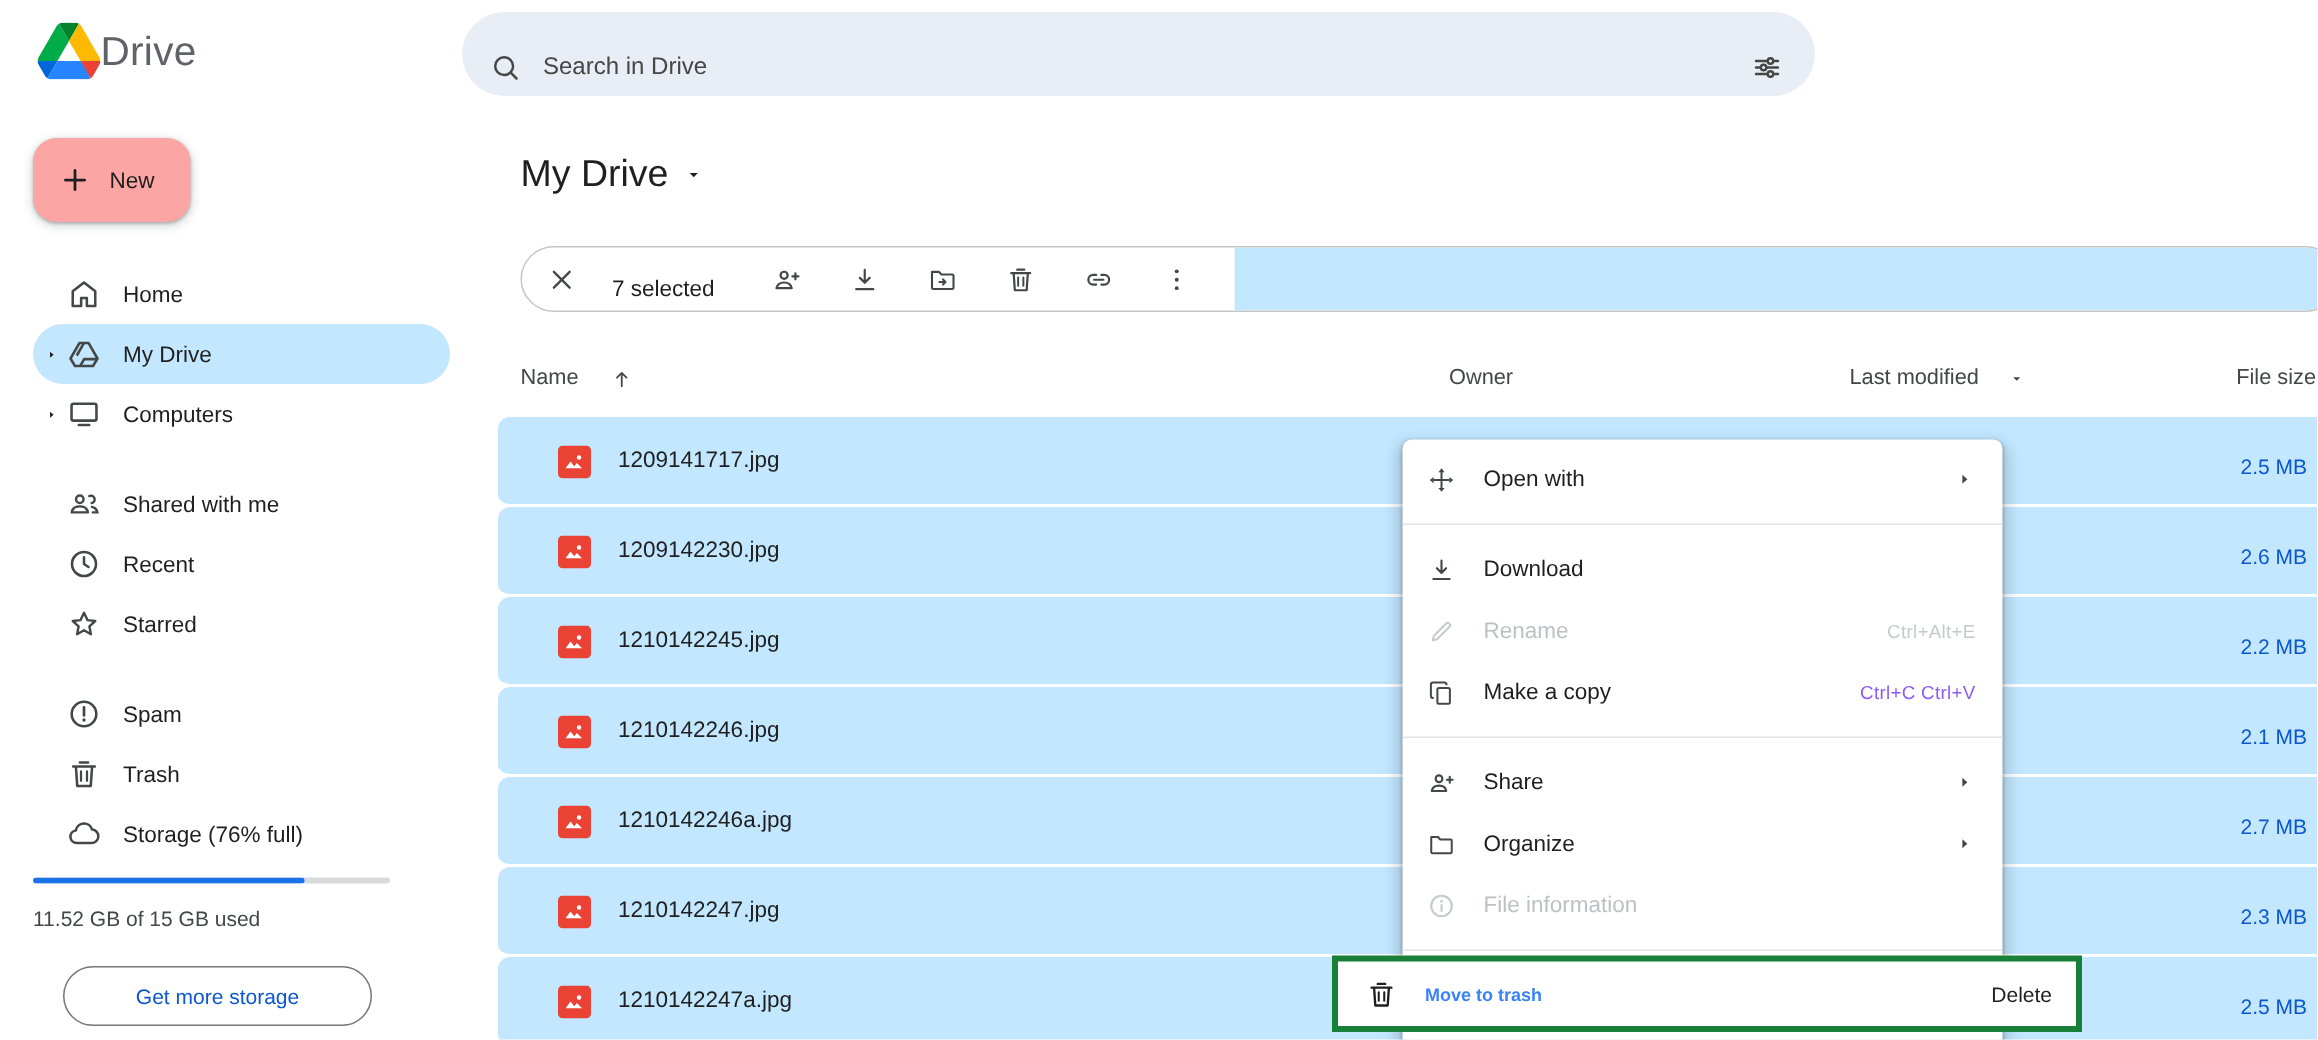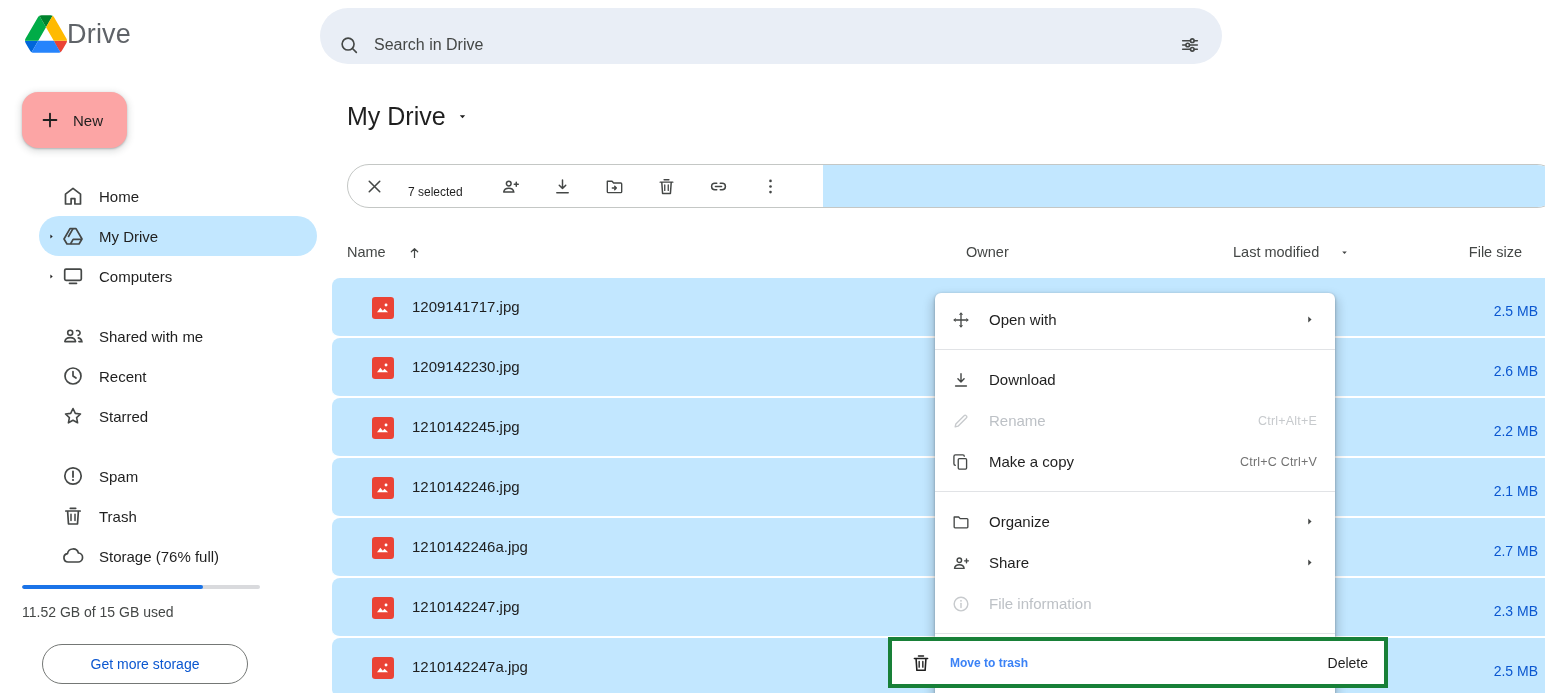--- a/index.html
+++ b/index.html
@@ -8,35 +8,35 @@
        font-family:"Liberation Sans","DejaVu Sans",sans-serif}
   button{font:inherit;color:inherit;background:none;border:0;cursor:pointer;padding:0}
   span[data-icon],.ic{display:inline-block}
   span[data-icon] svg,.ic svg{display:block;width:100%;height:100%}
 
   
   .brand{position:absolute;left:25px;top:15px;display:flex;align-items:center;}
   .brand-logo{width:42px;height:38px}
   .brand-name{font-size:27px;color:#5f6368;letter-spacing:.2px}
 
-  .searchbar{position:absolute;left:320px;top:8px;width:902px;height:56px;border-radius:28px;
+  .searchbar{position:absolute;left:308px;top:8px;width:902px;height:56px;border-radius:28px;
              background:var(--search-bg,#e9eef6);display:flex;align-items:center;padding:17px 12px 0 18px;gap:14px}
   .search-ic{width:22px;height:22px;color:#444746;flex:none}
   .search-input{flex:1;border:0;background:transparent;outline:0;font-size:16px;color:#1f1f1f;font-family:inherit}
   .search-input::placeholder{color:#444746;opacity:1}
   .tune-btn{width:40px;height:40px;border-radius:50%;display:flex;align-items:center;justify-content:center;flex:none}
   .tune-ic{width:22px;height:22px;color:#444746}
 
   
   .new-button{position:absolute;left:22px;top:92px;height:56px;padding:0 24px 0 17px;border-radius:16px;background:#fca5a5;
               box-shadow:0 1px 2px rgba(60,64,67,.3),0 2px 6px 2px rgba(60,64,67,.15);
               display:flex;align-items:center;gap:12px;font-size:15px;font-weight:500;color:#1f1f1f}
   .plus-ic{width:22px;height:22px;color:#1f1f1f}
 
-  .sidebar-nav{position:absolute;left:17px;top:176px;width:300px}
+  .sidebar-nav{position:absolute;left:0;top:176px;width:300px}
   .nav-item{height:40px;margin-left:22px;border-radius:20px;display:flex;align-items:center;font-size:15px;color:#1f1f1f}
   .nav-item.selected{background:var(--selection-blue,#c2e7ff)}
   .nav-item.group-start{margin-top:20px}
   .nav-arrow{width:20px;height:10px;display:flex;align-items:center;justify-content:center;padding-left:5px;flex:none}
   .nav-arrow svg{width:9px;height:9px}
   .nav-icon{width:24px;height:24px;margin-left:2px;color:#444746;flex:none}
   .nav-label{margin-left:14px;white-space:nowrap}
 
   .storage-bar{position:absolute;left:22px;top:585px;width:238px;height:4px;border-radius:2px;background:#d9dadd;overflow:hidden}
   .storage-fill{height:100%;border-radius:2px;background:var(--progress-blue,#1a73e8);width:0}
@@ -47,47 +47,47 @@
 
   
   .page-title-btn{position:absolute;left:347px;top:102px;display:flex;align-items:center;gap:10px;font-size:25px;color:#1f1f1f}
   .title-caret{width:13px;height:13px;color:#1f1f1f}
 
   .sel-toolbar{position:absolute;left:347px;top:164px;width:1212px;height:44px;border:1px solid #c4c7c5;border-radius:22px;
                background:#fff;display:flex;align-items:center;padding:0 4px 0 6px;gap:12px;overflow:hidden}
   .toolbar-rest{position:absolute;left:475px;top:0;bottom:0;right:0;background:var(--selection-blue,#c2e7ff)}
   .tb-btn{width:40px;height:40px;border-radius:50%;display:flex;align-items:center;justify-content:center;flex:none}
   .tb-ic{width:21px;height:21px;color:#444746}
-  .sel-count{font-size:12px;font-weight:500;color:#1f1f1f;margin:12px 16px 0 2px;white-space:nowrap}
+  .sel-count{font-size:15px;font-weight:500;color:#1f1f1f;margin:12px 16px 0 2px;white-space:nowrap}
 
   .hdr{position:absolute;top:240px;height:24px;display:flex;align-items:center;gap:20px;
        font-size:14.5px;font-weight:500;color:#444746}
   .hdr-name{left:347px}
   .hdr-owner{left:966px}
   .hdr-modified{left:1233px}
-  .hdr-size{right:23px}
+  .hdr-size{right:1px}
   .hdr-sort{width:17px;height:17px;color:#444746}
   .hdr-caret{width:11px;height:11px;color:#444746}
 
   .file-list{position:absolute;left:332px;right:0;top:278px}
   .file-row{position:relative;height:60px;background:var(--selection-blue,#c2e7ff);
             border-bottom:2px solid #fff;border-radius:8px 0 0 8px}
   .file-icon{position:absolute;left:40px;top:19px;width:22px;height:22px}
   .file-name{position:absolute;left:80px;top:0;line-height:58px;font-size:15px;font-weight:500;color:#1f1f1f}
   .row-me{position:absolute;left:964px;top:0;line-height:58px;font-size:18px;color:#4c1d95}
   .row-size{position:absolute;right:7px;top:4px;line-height:58px;font-size:14px;font-weight:500;color:var(--accent-blue,#0b57d0)}
 
   
   .context-menu{position:absolute;left:935px;top:293px;width:400px;height:414px;background:#fff;border-radius:6px;
                 padding:6px 0 0;z-index:20;
                 box-shadow:0 1px 3px rgba(0,0,0,.3),0 6px 10px 4px rgba(0,0,0,.15)}
   .menu-item{height:41px;display:flex;align-items:center;padding:0 18px 0 16px;gap:18px;font-size:15px}
   .menu-icon{width:20px;height:20px;color:#444746;flex:none}
   .menu-label{flex:1;color:#1f1f1f;white-space:nowrap}
-  .menu-shortcut{font-size:12.5px;color:#737373;letter-spacing:.2px;white-space:nowrap}
+  .menu-shortcut{font-size:12.5px;color:#8b5cf6;letter-spacing:.2px;white-space:nowrap}
   .menu-chevron{width:15px;height:15px;color:#444746;flex:none}
   .menu-item.disabled .menu-label{color:#bdc1c6}
   .menu-item.disabled .menu-icon{color:#c7cacd}
   .menu-item.disabled .menu-shortcut{color:#c7cacd}
   .menu-divider{height:1px;background:#e1e3e6;margin:9px 0}
 
   
   .trash-highlight{position:absolute;left:888px;top:637px;width:500px;height:51px;background:#fff;
                    border:4px solid var(--highlight-green,#188038);display:flex;align-items:center;
                    padding:0 16px 0 18px;gap:18px;z-index:30}
@@ -425,38 +425,38 @@
       <span class="menu-icon"><svg viewBox="0 0 24 24">
           <rect x="8.7" y="8" width="10" height="12.5" rx="1.2" fill="none" stroke="currentColor" stroke-width="1.6"></rect>
           <path d="M5.8 16h-.5A1.8 1.8 0 0 1 3.5 14.2V5.3a1.8 1.8 0 0 1 1.8-1.8h8.9A1.8 1.8 0 0 1 16 5.3v.5" fill="none" stroke="currentColor" stroke-width="1.6"></path>
         </svg></span>
       <span class="menu-label">Make a copy</span>
       <span class="menu-shortcut">Ctrl+C Ctrl+V</span>
     </div>
     <div class="menu-divider"></div>
     <div class="menu-item">
       <span class="menu-icon"><svg viewBox="0 0 24 24">
+          <circle cx="10" cy="8.6" r="2.7" fill="none" stroke="currentColor" stroke-width="1.7"></circle>
+          <path d="M4.2 18.4c.5-2.8 2.9-4.3 5.8-4.3s5.3 1.5 5.8 4.3z" fill="none" stroke="currentColor" stroke-width="1.7" stroke-linejoin="round"></path>
+          <path d="M18.6 7.1v4.6M16.3 9.4h4.6" stroke="currentColor" stroke-width="1.7" stroke-linecap="round" fill="none"></path>
+        </svg></span>
+      <span class="menu-label">Share</span>
+      <span class="menu-chevron"><svg viewBox="0 0 24 24">
+          <path d="m10 7.2 5.3 4.8L10 16.8z" fill="currentColor"></path>
+        </svg></span>
+    </div>
+    <div class="menu-item">
+      <span class="menu-icon"><svg viewBox="0 0 24 24">
           <path d="M3.8 6h5.4l1.8 2h8.2a1 1 0 0 1 1 1v9a1 1 0 0 1-1 1H4.8a1 1 0 0 1-1-1z" fill="none" stroke="currentColor" stroke-width="1.6" stroke-linejoin="round"></path>
         </svg></span>
       <span class="menu-label">Organize</span>
       <span class="menu-chevron"><svg viewBox="0 0 24 24">
           <path d="m10 7.2 5.3 4.8L10 16.8z" fill="currentColor"></path>
         </svg></span>
     </div>
-    <div class="menu-item">
-      <span class="menu-icon"><svg viewBox="0 0 24 24">
-          <circle cx="10" cy="8.6" r="2.7" fill="none" stroke="currentColor" stroke-width="1.7"></circle>
-          <path d="M4.2 18.4c.5-2.8 2.9-4.3 5.8-4.3s5.3 1.5 5.8 4.3z" fill="none" stroke="currentColor" stroke-width="1.7" stroke-linejoin="round"></path>
-          <path d="M18.6 7.1v4.6M16.3 9.4h4.6" stroke="currentColor" stroke-width="1.7" stroke-linecap="round" fill="none"></path>
-        </svg></span>
-      <span class="menu-label">Share</span>
-      <span class="menu-chevron"><svg viewBox="0 0 24 24">
-          <path d="m10 7.2 5.3 4.8L10 16.8z" fill="currentColor"></path>
-        </svg></span>
-    </div>
     <div class="menu-item disabled">
       <span class="menu-icon"><svg viewBox="0 0 24 24">
           <circle cx="12" cy="12" r="8.2" fill="none" stroke="currentColor" stroke-width="1.7"></circle>
           <path d="M12 11.2v5" stroke="currentColor" stroke-width="1.7" stroke-linecap="round" fill="none"></path>
           <circle cx="12" cy="8.2" r="1.1" fill="currentColor"></circle>
         </svg></span>
       <span class="menu-label">File information</span>
     </div>
     <div class="menu-divider"></div>
   </div>

